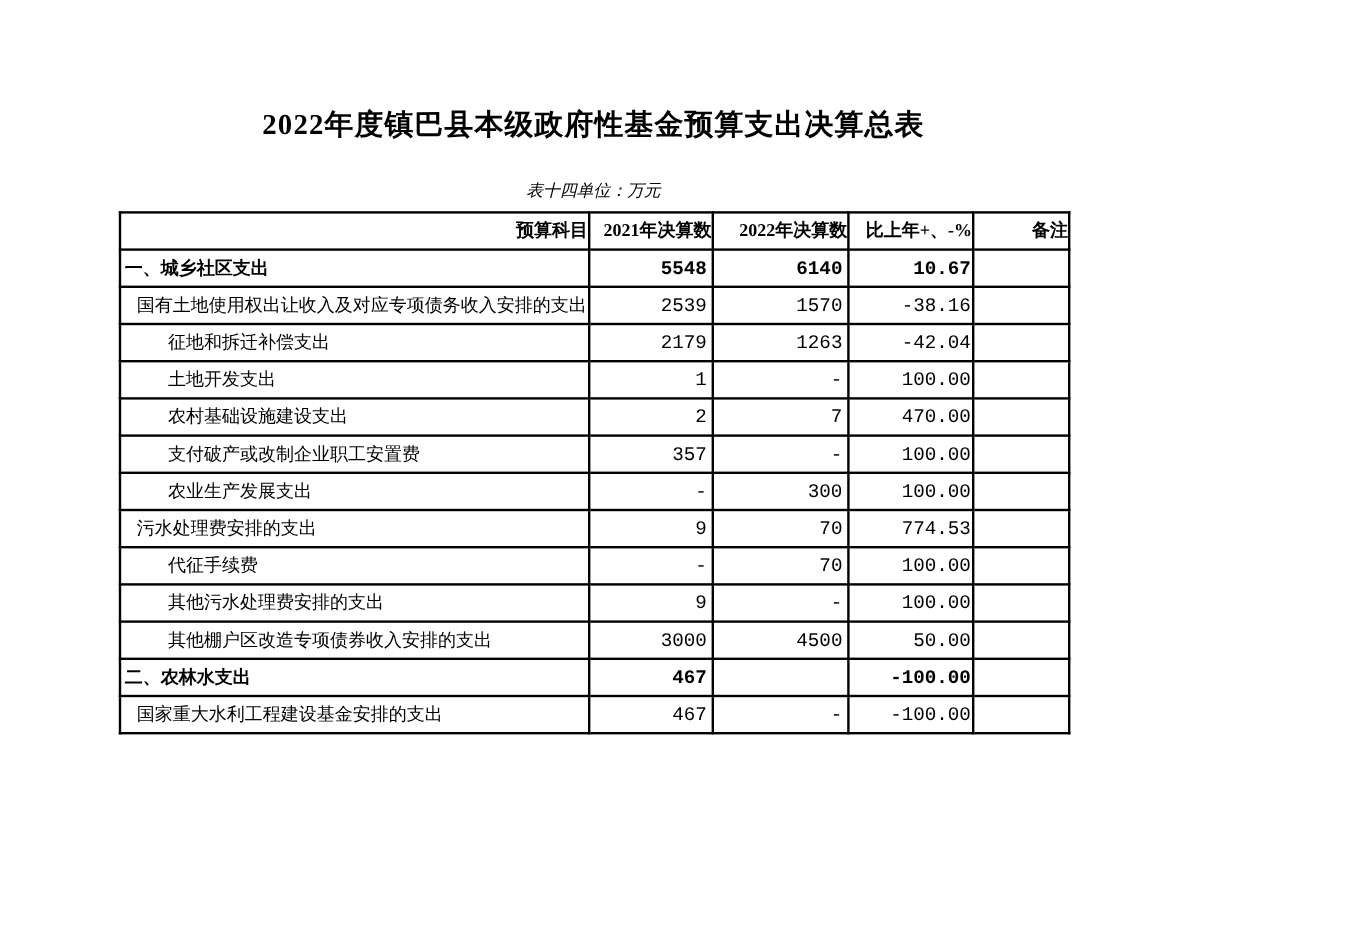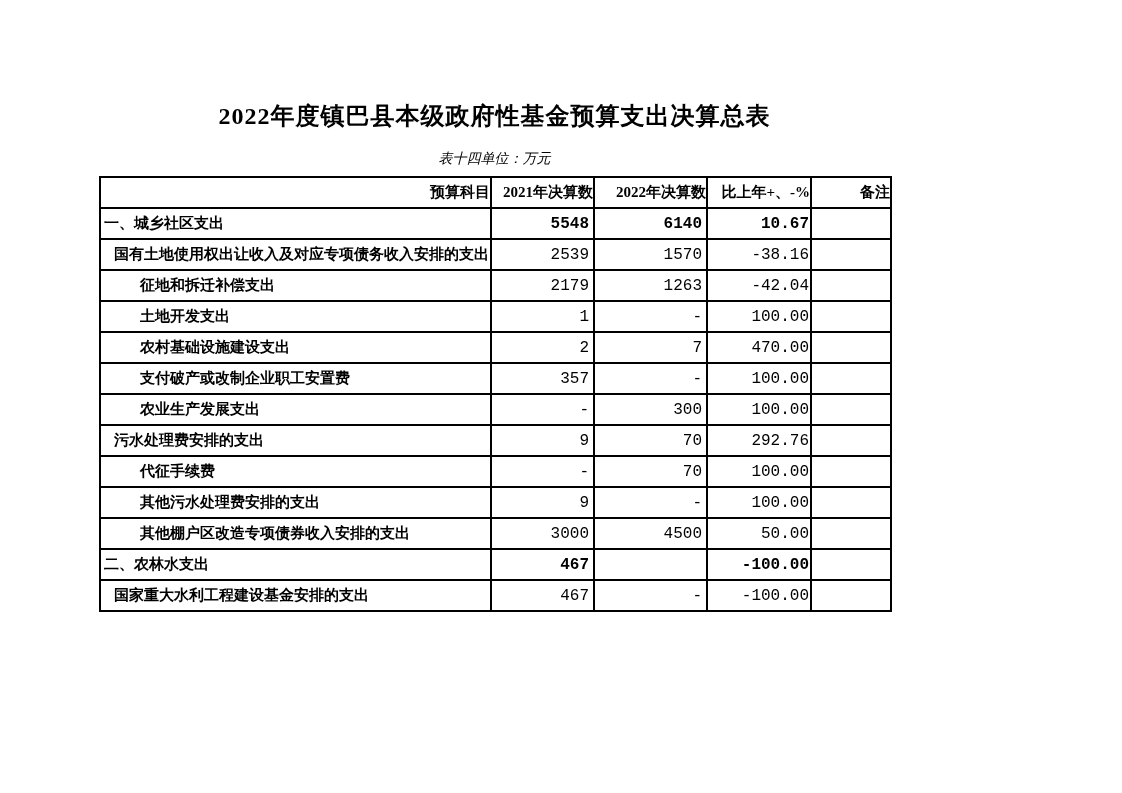--- a/index.html
+++ b/index.html
@@ -8,21 +8,21 @@
     position:relative;
     width:1122px; height:793px;
     background:#ffffff;
     margin:0 auto;
     font-family:"Liberation Serif","DejaVu Serif",serif;
     color:#000;
     overflow:hidden;
   }
   .doc-title {
     position:absolute;
-    left:99px; top:100px; width:791px;
+    left:99px; top:88px; width:791px;
     text-align:center;
     font-size:24px;
     font-weight:bold;
     letter-spacing:1px;
     white-space:nowrap;
   }
   .meta-row {
     position:absolute;
     left:99px; top:150px; width:791px;
     display:flex;
@@ -47,21 +47,20 @@
   .budget-table th {
     font-size:15px;
     font-weight:bold;
     text-align:right;
     white-space:nowrap;
   }
   td.c-subject {
     font-size:15px;
     white-space:nowrap;
     text-align:left;
-    font-weight:bold;
   }
   td.c-num, td.c-pct {
     font-family:Liberation Mono, monospace;
     font-size:16px;
     text-align:right;
     white-space:nowrap;
   }
   td.c-num { padding-right:4px; }
   td.c-pct { padding-right:1px; }
   td.c-note { }
@@ -146,21 +145,21 @@
           <td class="c-subject ind-2">农业生产发展支出</td>
           <td class="c-num">-</td>
           <td class="c-num">300</td>
           <td class="c-pct">100.00</td>
           <td class="c-note"></td>
         </tr>
         <tr>
           <td class="c-subject ind-1">污水处理费安排的支出</td>
           <td class="c-num">9</td>
           <td class="c-num">70</td>
-          <td class="c-pct">292.76</td>
+          <td class="c-pct">774.53</td>
           <td class="c-note"></td>
         </tr>
         <tr>
           <td class="c-subject ind-2">代征手续费</td>
           <td class="c-num">-</td>
           <td class="c-num">70</td>
           <td class="c-pct">100.00</td>
           <td class="c-note"></td>
         </tr>
         <tr>

